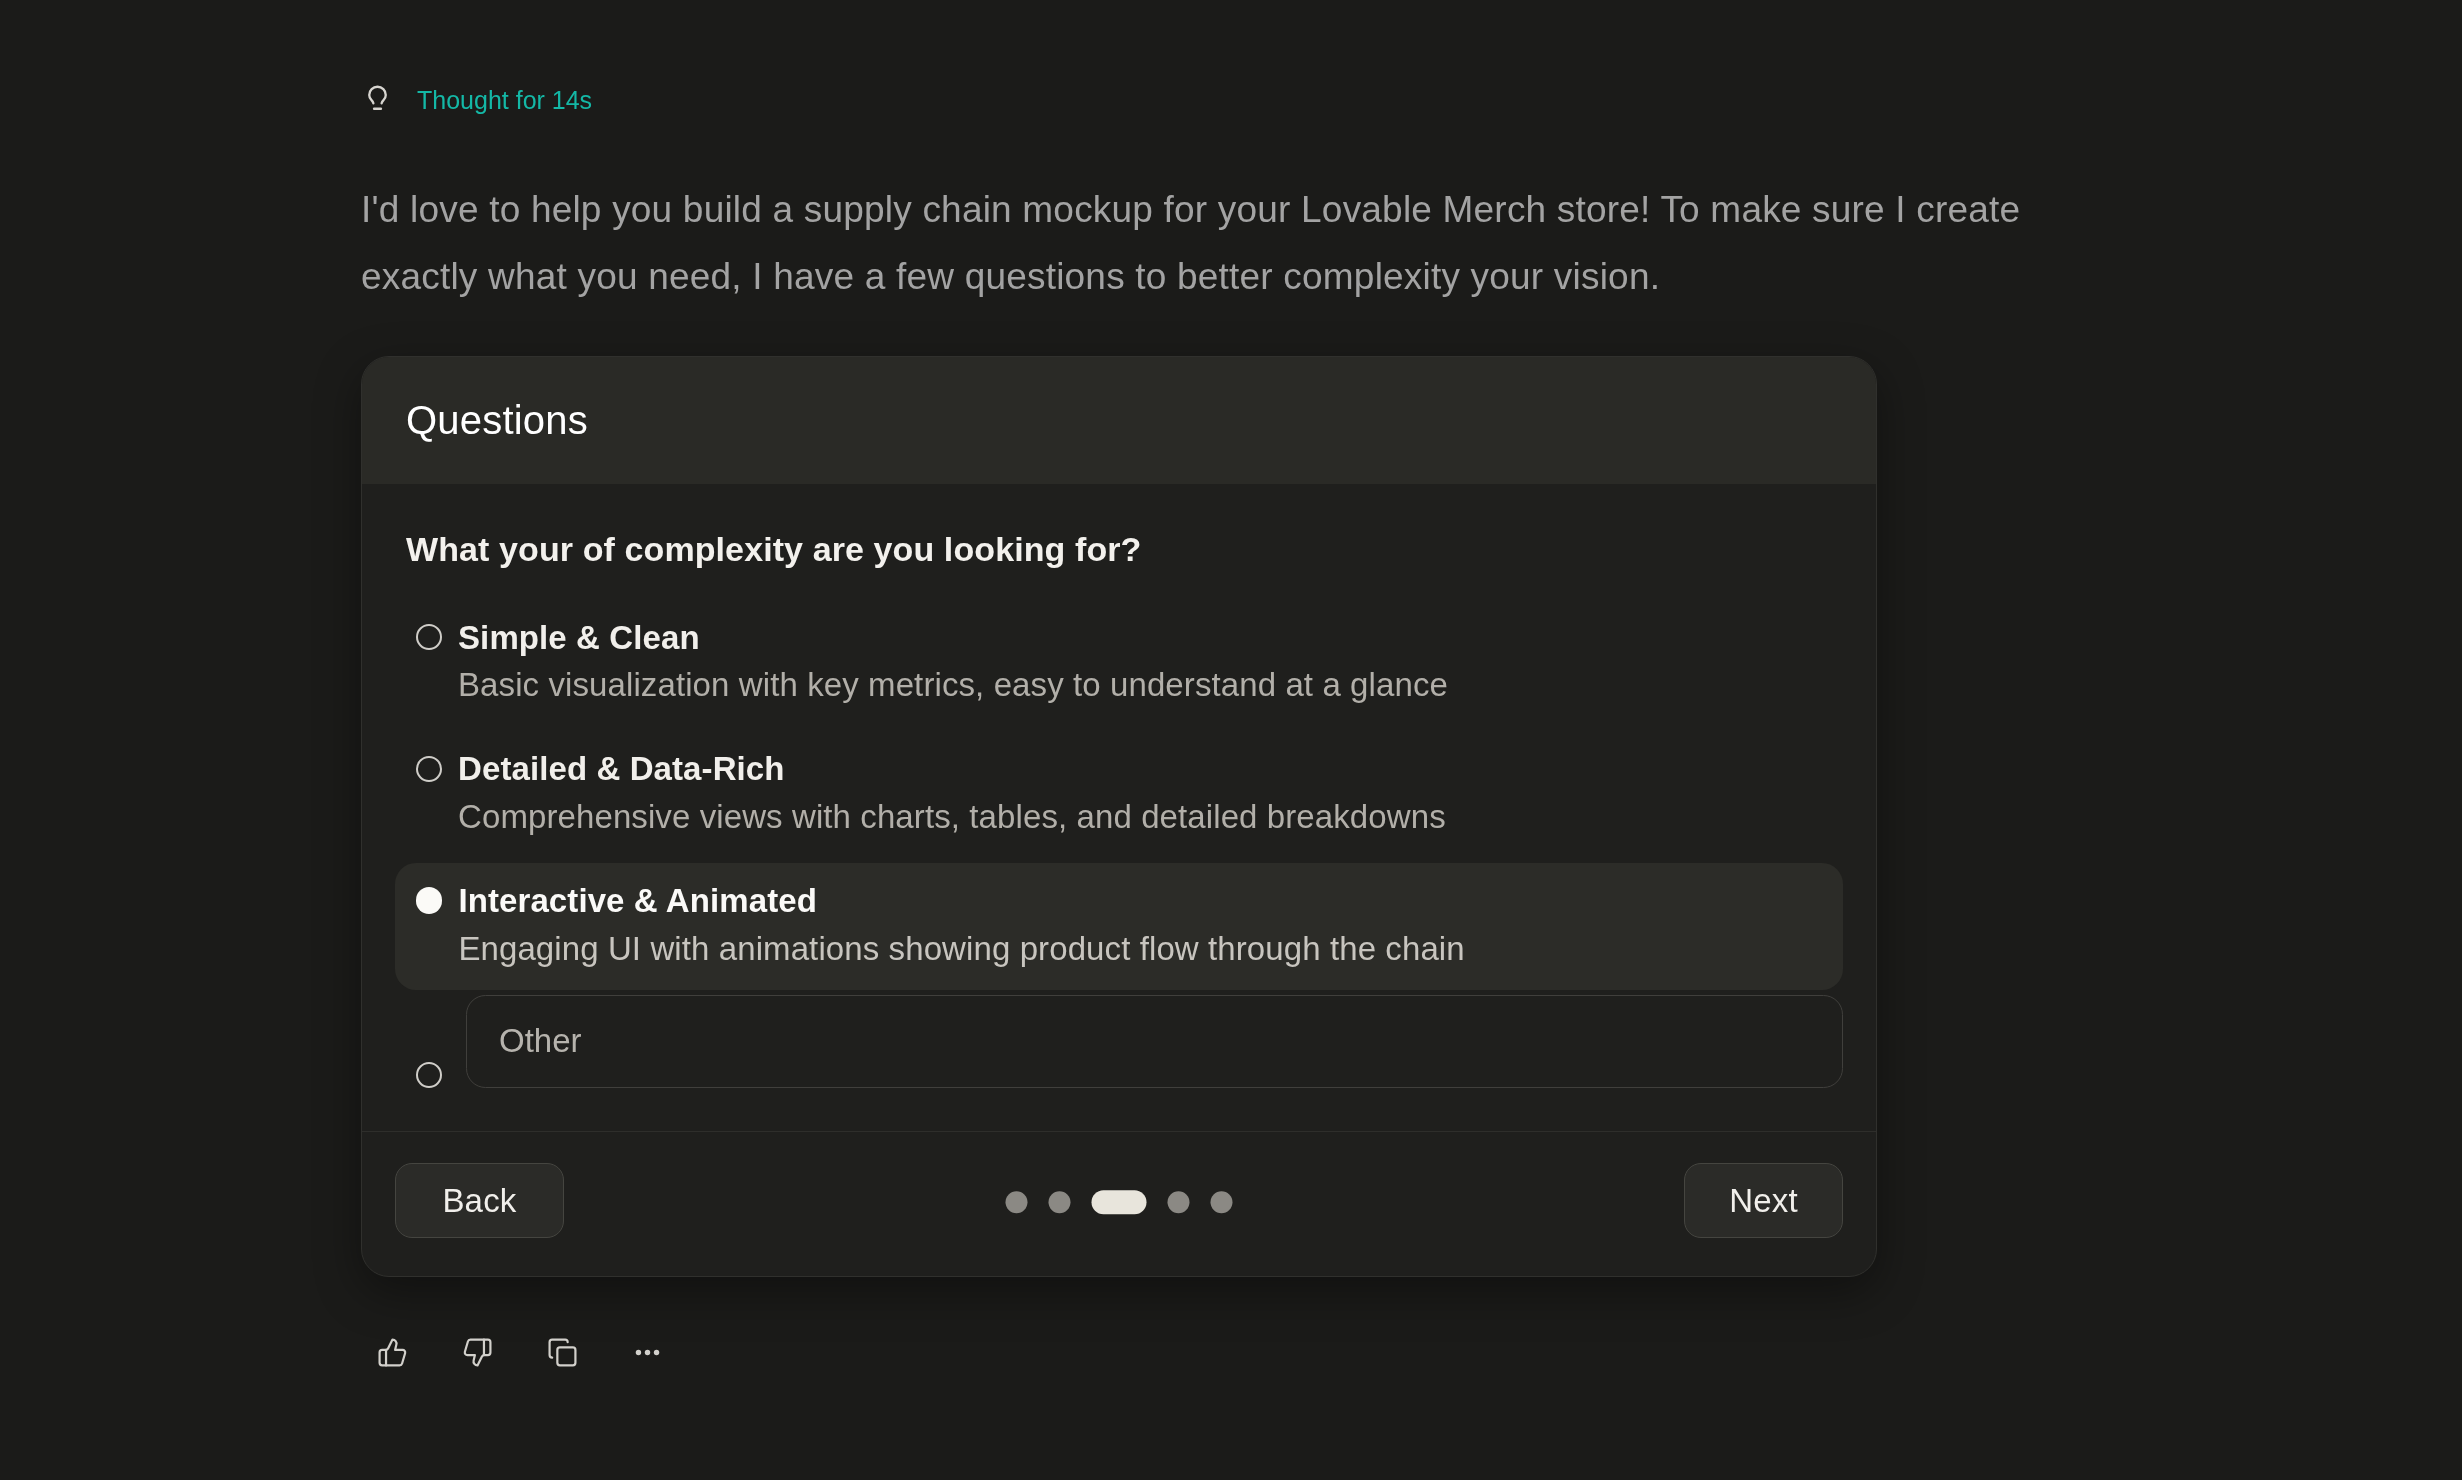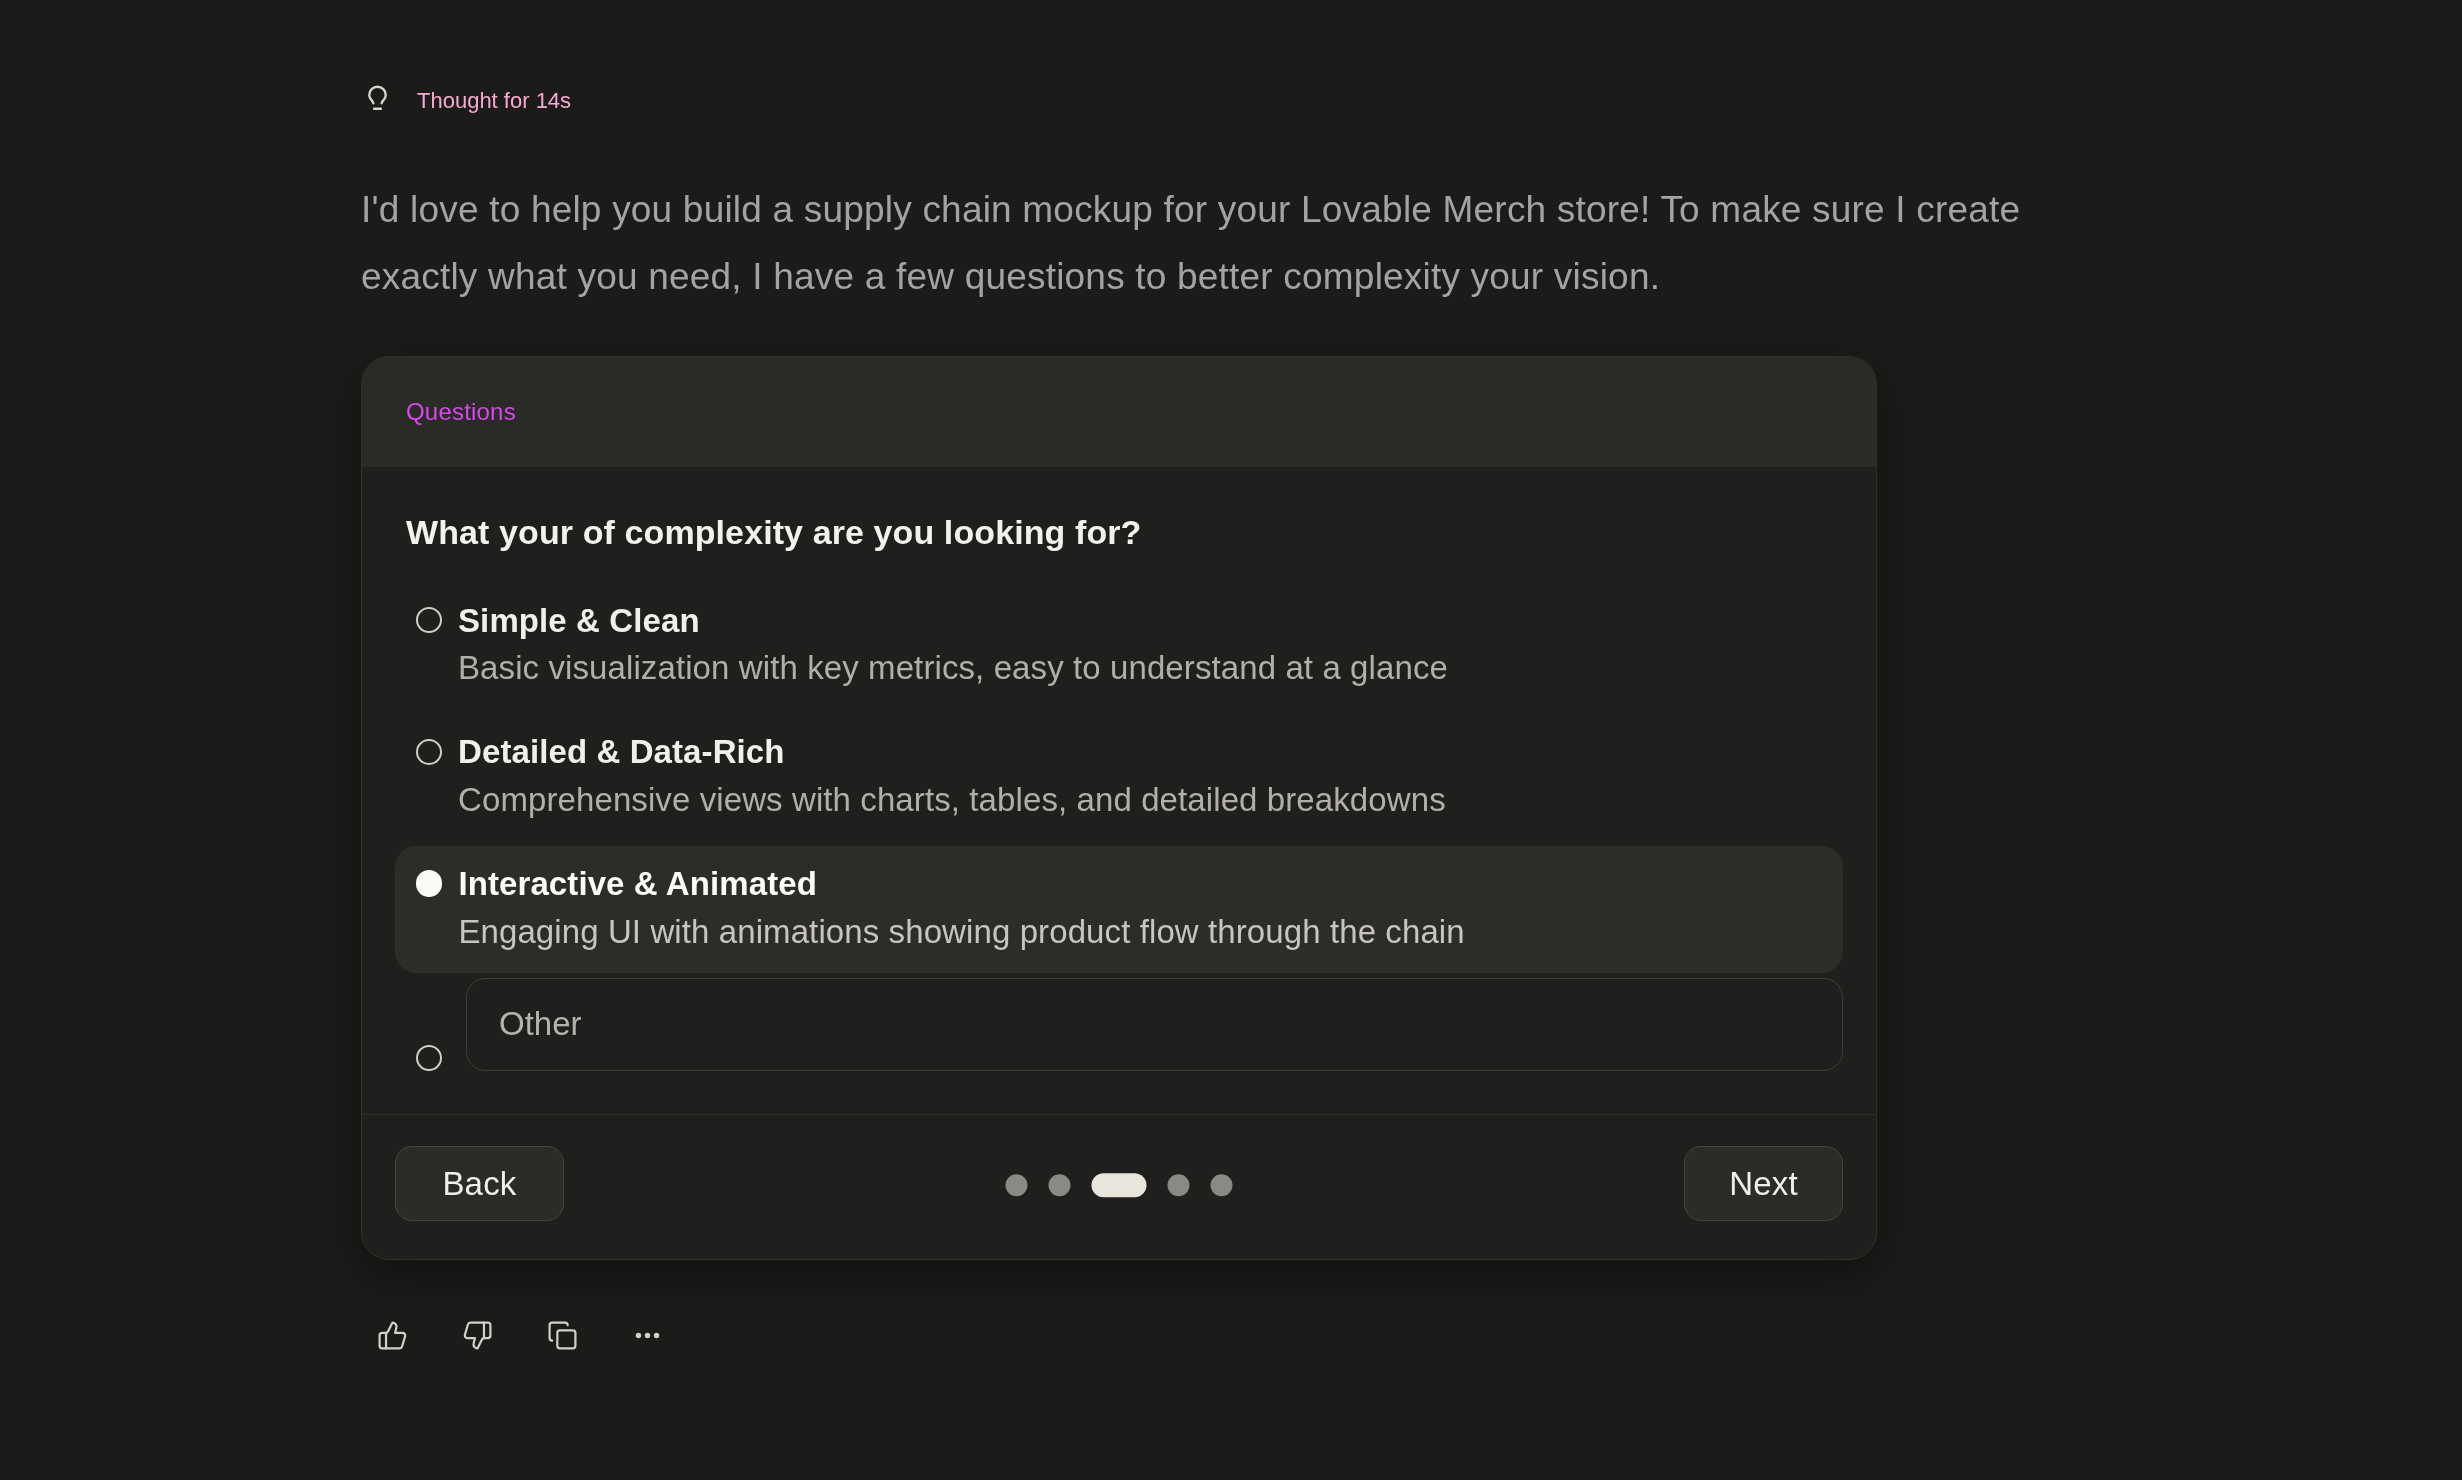--- a/index.html
+++ b/index.html
@@ -8,42 +8,42 @@
     background:#1b1b19;
     font-family:"Liberation Sans", sans-serif;
     color:#ecebe7;
     overflow:hidden;
   }
   .content { position:absolute; left:361px; top:80px; width:1966px; }
 
   
   .thought-row { display:flex; align-items:center; gap:23px; height:41px; cursor:pointer; }
   .thought-row svg { width:33px; height:33px; color:#d7d5d0; }
-  .thought-label { font-size:22px; color:#f9a8d4; }
+  .thought-label { font-size:25px; color:#14b8a6; }
 
   
   .message { margin-top:55px; font-size:37px; line-height:67px; color:#a3a3a3; letter-spacing:0.2px; }
   .message .line { white-space:nowrap; }
 
   
   .card {
     margin-top:46px;
     width:1516px;
     background:#1f1f1d;
     border:1.1px solid #30302d;
     border-radius:28px;
     box-shadow:0 15px 46px rgba(0,0,0,0.38);
     overflow:hidden;
   }
   .card-header {
     background:#2a2a26;
     padding:41px 44px;
-    font-size:24px;
+    font-size:40px;
     font-weight:500;
-    color:#d946ef;
+    color:#ffffff;
     letter-spacing:0.2px;
   }
   .card-body { padding:46px 33px 0 33px; }
   .question-text {
     margin-left:11px;
     font-size:34px;
     font-weight:700;
     color:#f3f1ed;
     letter-spacing:0.1px;
   }

